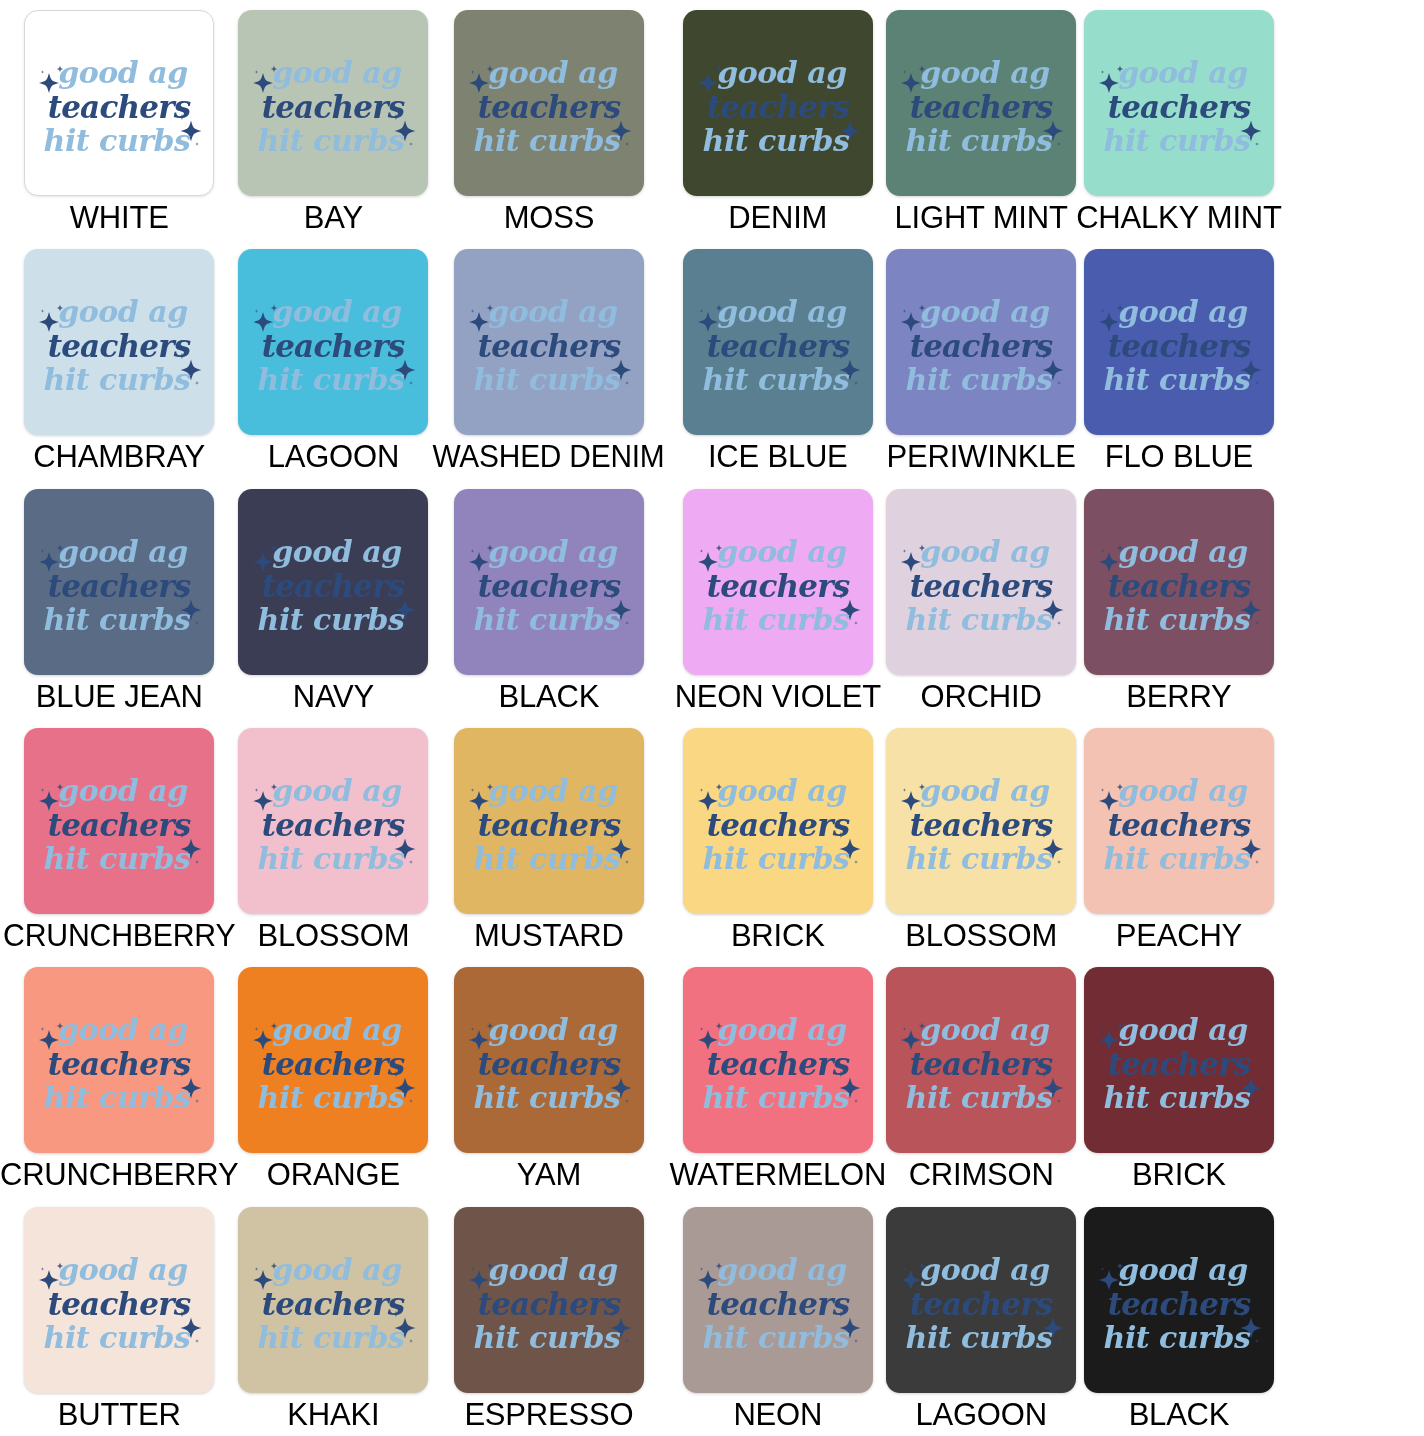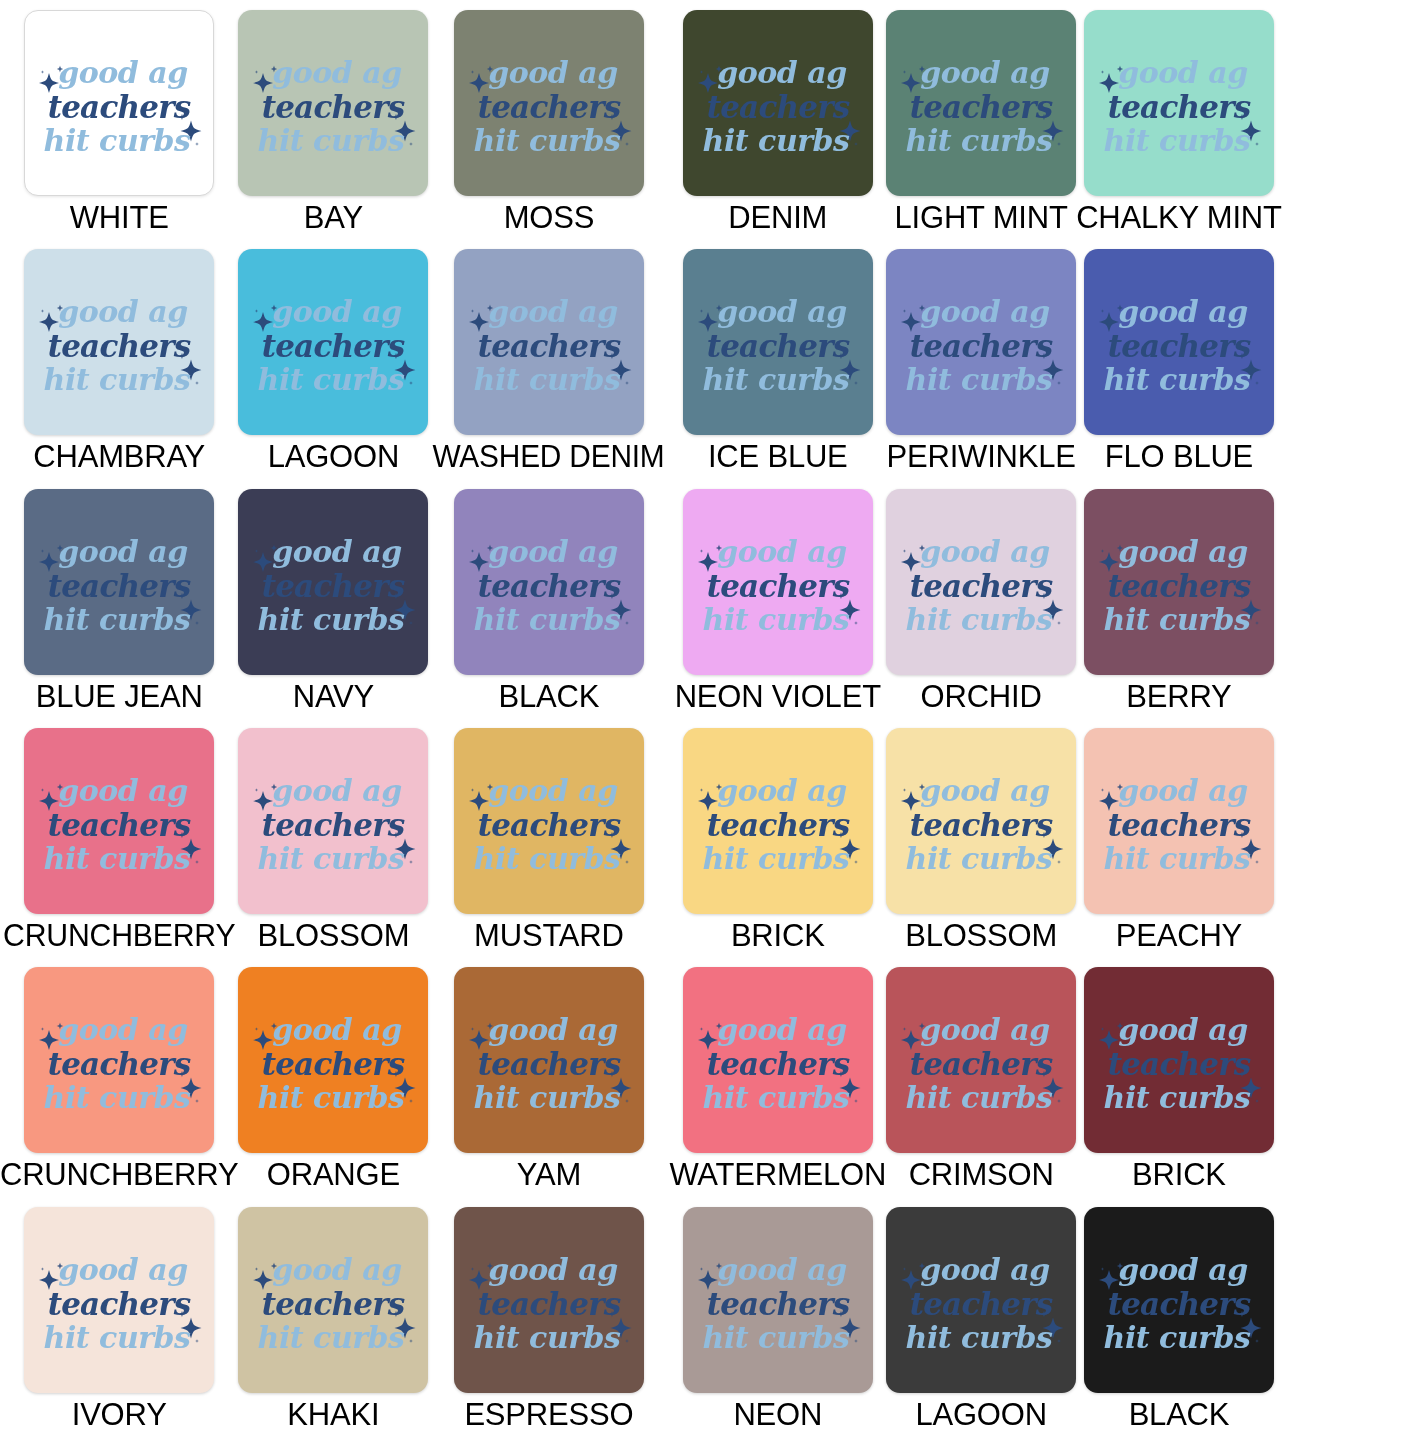--- a/index.html
+++ b/index.html
@@ -762,21 +762,21 @@
               <path d="M 156 75.5 C 158.31 83.69 158.31 83.69 166.5 86 C 158.31 88.31 158.31 88.31 156 96.5 C 153.69 88.31 153.69 88.31 145.5 86 C 153.69 83.69 153.69 83.69 156 75.5 Z" fill="#2c4b7c" opacity="1"></path>
               <path d="M 147 68.8 C 147.704 71.296 147.704 71.296 150.2 72 C 147.704 72.704 147.704 72.704 147 75.2 C 146.296 72.704 146.296 72.704 143.8 72 C 146.296 71.296 146.296 71.296 147 68.8 Z" fill="#2c4b7c" opacity="0.85"></path>
               <path d="M 162 97 C 162.44 98.56 162.44 98.56 164 99 C 162.44 99.44 162.44 99.44 162 101 C 161.56 99.44 161.56 99.44 160 99 C 161.56 98.56 161.56 98.56 162 97 Z" fill="#2c4b7c" opacity="0.7"></path>
             </g>
             <text class="line-top" x="88" y="38" fill="#90bcdd">good ag</text>
             <text class="line-mid" x="84" y="73" fill="#2c4b7c">teachers</text>
             <text class="line-bot" x="82" y="106" fill="#90bcdd">hit curbs</text>
           </svg>
         </div>
       </div>
-      <div class="swatch-label">IVORY</div>
+      <div class="swatch-label">BUTTER</div>
     </div>
     <div class="swatch-cell">
       <div class="swatch-tile" style="background: rgb(207, 195, 163);">
         <div class="design">
           <svg viewBox="0 0 168 116" xmlns="http://www.w3.org/2000/svg" aria-hidden="true">
             <g>
               <path d="M 14 28 C 16.2 35.8 16.2 35.8 24 38 C 16.2 40.2 16.2 40.2 14 48 C 11.8 40.2 11.8 40.2 4 38 C 11.8 35.8 11.8 35.8 14 28 Z" fill="#2c4b7c" opacity="1"></path>
               <path d="M 25 20.6 C 25.748 23.252 25.748 23.252 28.4 24 C 25.748 24.748 25.748 24.748 25 27.4 C 24.252 24.748 24.252 24.748 21.6 24 C 24.252 23.252 24.252 23.252 25 20.6 Z" fill="#2c4b7c" opacity="0.85"></path>
               <path d="M 7.5 25.2 C 7.896 26.604 7.896 26.604 9.3 27 C 7.896 27.396 7.896 27.396 7.5 28.8 C 7.104 27.396 7.104 27.396 5.7 27 C 7.104 26.604 7.104 26.604 7.5 25.2 Z" fill="#2c4b7c" opacity="0.7"></path>
             </g>

